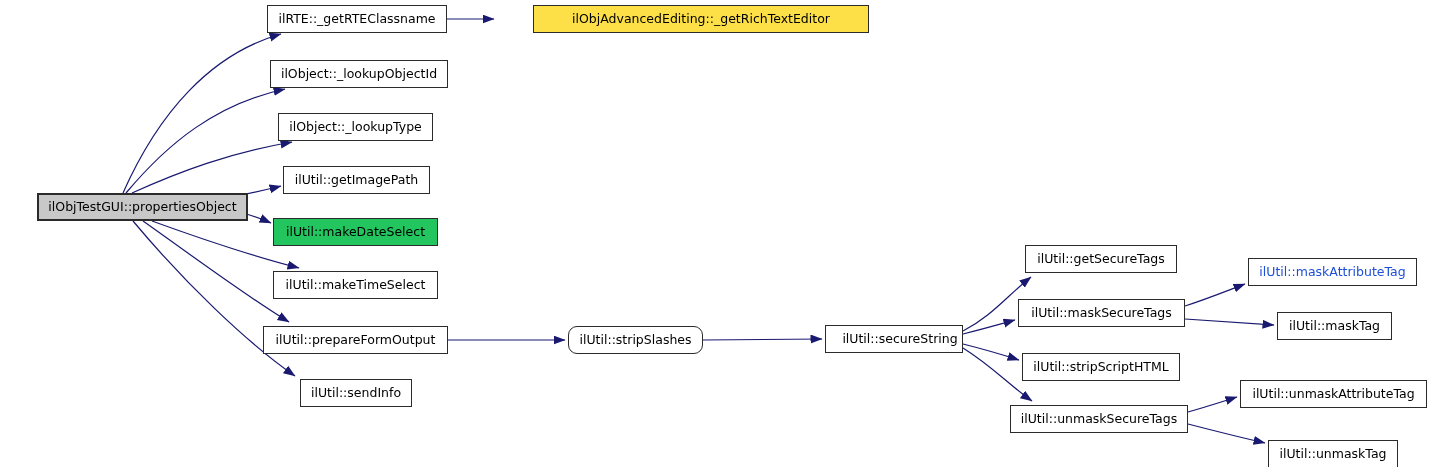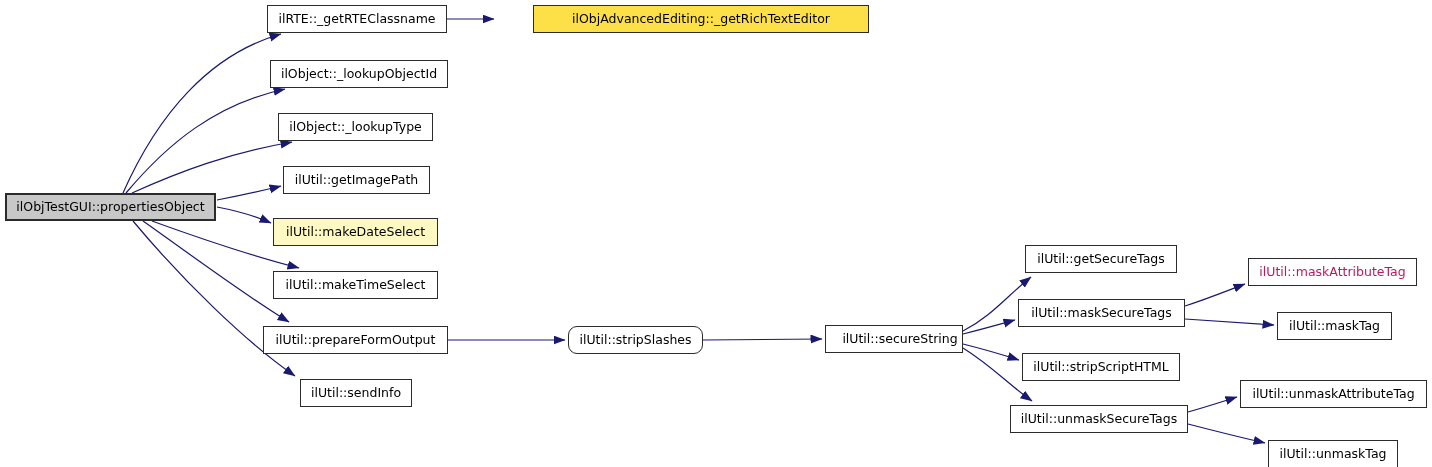--- a/index.html
+++ b/index.html
@@ -36,20 +36,21 @@
     overflow: hidden;
     font-size: 12.5px;
     line-height: 1;
     border-style: solid;
     border-width: 1.2px;
     cursor: pointer;
   }
   .node.root {
     border-width: 2px;
     cursor: default;
+    margin-left: 32px;
   }
 </style>
 </head>
 <body>
 
 <div id="canvas">
   <svg id="edge-layer" xmlns="http://www.w3.org/2000/svg" viewBox="0 0 1432 467">
     <defs>
       <marker id="arrowhead" markerUnits="userSpaceOnUse" markerWidth="14" markerHeight="11" refX="11.5" refY="4.5" orient="auto">
         <path d="M0,0 L12,4.5 L0,9 Z" fill="#191970"></path>
@@ -77,28 +78,28 @@
         <path d="M1188,424 C1215,431 1239,437 1265,443" class="edge" stroke="#191970" marker-end="url(#arrowhead)"></path>
       </g>
   </svg>
   <div id="node-layer">
       <div class="node root" style="left: 5px; top: 193px; width: 211px; height: 28px; background: rgb(200, 200, 200); border-color: rgb(43, 43, 43); color: rgb(0, 0, 0);">ilObjTestGUI::propertiesObject</div>
       <div class="node" style="left: 267px; top: 5px; width: 180px; height: 28px; background: rgb(255, 255, 255); border-color: rgb(43, 43, 43); color: rgb(0, 0, 0);">ilRTE::_getRTEClassname</div>
       <div class="node" style="left: 497px; top: 5px; width: 336px; height: 28px; background: #fde047; border-color: rgb(43, 43, 43); color: rgb(0, 0, 0); margin-left: 36px;">ilObjAdvancedEditing::_getRichTextEditor</div>
       <div class="node" style="left: 270px; top: 60px; width: 178px; height: 28px; background: rgb(255, 255, 255); border-color: rgb(43, 43, 43); color: rgb(0, 0, 0);">ilObject::_lookupObjectId</div>
       <div class="node" style="left: 278px; top: 113px; width: 155px; height: 28px; background: rgb(255, 255, 255); border-color: rgb(43, 43, 43); color: rgb(0, 0, 0);">ilObject::_lookupType</div>
       <div class="node" style="left: 283px; top: 166px; width: 147px; height: 28px; background: rgb(255, 255, 255); border-color: rgb(43, 43, 43); color: rgb(0, 0, 0);">ilUtil::getImagePath</div>
-      <div class="node" style="left: 273px; top: 218px; width: 165px; height: 28px; background: #fef9c3; border-color: rgb(43, 43, 43); color: rgb(0, 0, 0);">ilUtil::makeDateSelect</div>
+      <div class="node" style="left: 273px; top: 218px; width: 165px; height: 28px; background: #22c55e; border-color: rgb(43, 43, 43); color: rgb(0, 0, 0);">ilUtil::makeDateSelect</div>
       <div class="node" style="left: 273px; top: 271px; width: 165px; height: 28px; background: rgb(255, 255, 255); border-color: rgb(43, 43, 43); color: rgb(0, 0, 0);">ilUtil::makeTimeSelect</div>
       <div class="node" style="left: 263px; top: 326px; width: 185px; height: 28px; background: rgb(255, 255, 255); border-color: rgb(43, 43, 43); color: rgb(0, 0, 0);">ilUtil::prepareFormOutput</div>
       <div class="node" style="left: 300px; top: 379px; width: 112px; height: 28px; background: rgb(255, 255, 255); border-color: rgb(43, 43, 43); color: rgb(0, 0, 0);">ilUtil::sendInfo</div>
       <div class="node" style="left: 568px; top: 326px; width: 135px; height: 28px; background: rgb(255, 255, 255); border-color: rgb(43, 43, 43); color: rgb(0, 0, 0); border-radius: 9px;">ilUtil::stripSlashes</div>
       <div class="node" style="left: 825px; top: 325px; width: 138px; height: 28px; background: rgb(255, 255, 255); border-color: rgb(43, 43, 43); color: rgb(0, 0, 0); padding-left: 12px;">ilUtil::secureString</div>
       <div class="node" style="left: 1025px; top: 245px; width: 152px; height: 28px; background: rgb(255, 255, 255); border-color: rgb(43, 43, 43); color: rgb(0, 0, 0);">ilUtil::getSecureTags</div>
       <div class="node" style="left: 1018px; top: 299px; width: 167px; height: 28px; background: rgb(255, 255, 255); border-color: rgb(43, 43, 43); color: rgb(0, 0, 0);">ilUtil::maskSecureTags</div>
       <div class="node" style="left: 1022px; top: 353px; width: 158px; height: 28px; background: rgb(255, 255, 255); border-color: rgb(43, 43, 43); color: rgb(0, 0, 0);">ilUtil::stripScriptHTML</div>
       <div class="node" style="left: 1010px; top: 405px; width: 178px; height: 28px; background: rgb(255, 255, 255); border-color: rgb(43, 43, 43); color: rgb(0, 0, 0);">ilUtil::unmaskSecureTags</div>
-      <div class="node" style="left: 1248px; top: 258px; width: 169px; height: 28px; background: rgb(255, 255, 255); border-color: rgb(43, 43, 43); color: #be185d;">ilUtil::maskAttributeTag</div>
+      <div class="node" style="left: 1248px; top: 258px; width: 169px; height: 28px; background: rgb(255, 255, 255); border-color: rgb(43, 43, 43); color: #1d4ed8;">ilUtil::maskAttributeTag</div>
       <div class="node" style="left: 1277px; top: 312px; width: 115px; height: 28px; background: rgb(255, 255, 255); border-color: rgb(43, 43, 43); color: rgb(0, 0, 0);">ilUtil::maskTag</div>
       <div class="node" style="left: 1240px; top: 380px; width: 187px; height: 28px; background: rgb(255, 255, 255); border-color: rgb(43, 43, 43); color: rgb(0, 0, 0);">ilUtil::unmaskAttributeTag</div>
       <div class="node" style="left: 1268px; top: 440px; width: 130px; height: 28px; background: rgb(255, 255, 255); border-color: rgb(43, 43, 43); color: rgb(0, 0, 0);">ilUtil::unmaskTag</div>
     </div>
 </div>
 
 </body></html>

